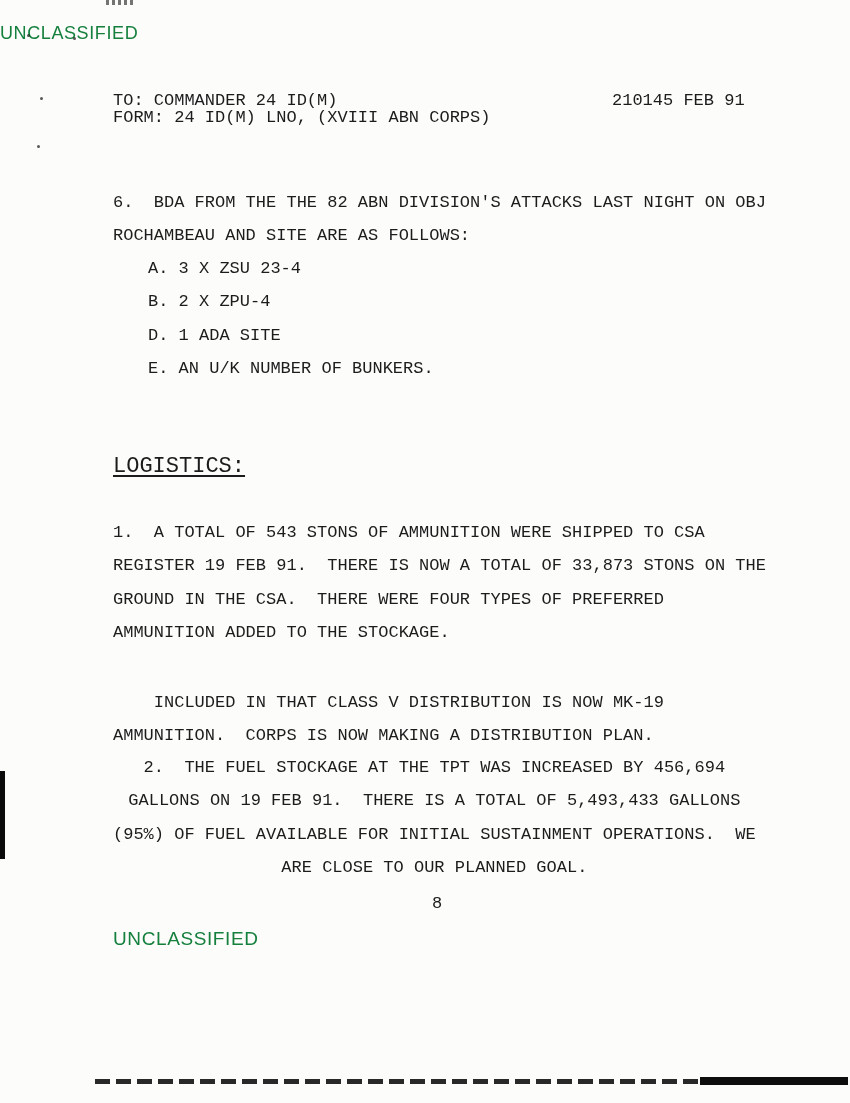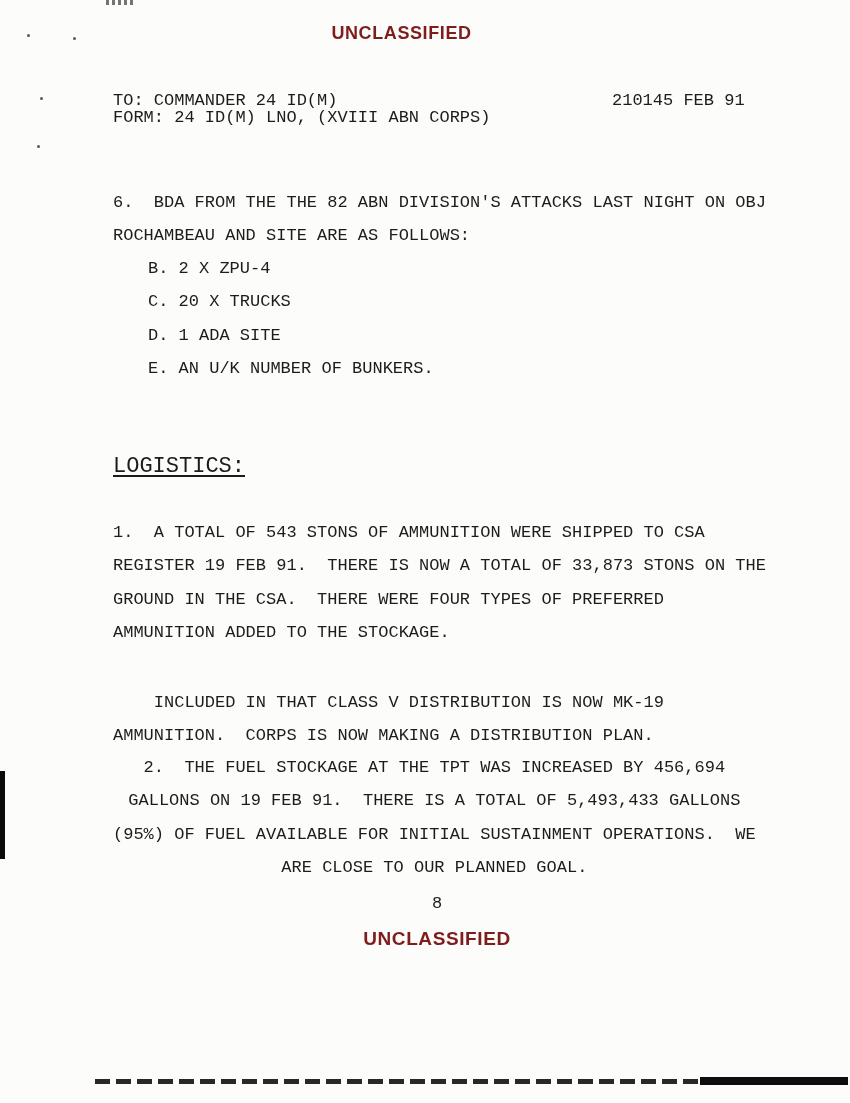--- a/index.html
+++ b/index.html
@@ -12,25 +12,24 @@
     width: 850px;
     height: 1103px;
     background: #fcfcfb;
     overflow: hidden;
     font-family: "Liberation Mono", "DejaVu Sans Mono", monospace;
     color: #1c1c1c;
   }
   .banner {
     position: absolute;
     font-family: "Liberation Sans", "DejaVu Sans", sans-serif;
-    font-weight: 700;
+    font-weight: 400;
     font-size: 18px;
     letter-spacing: 0.6px;
-    color: #7f1d1d;
-    text-align: center;
+    color: #15803d;
   }
   .banner-top { left: 0; width: 803px; top: 23px; }
   .banner-bottom { left: 113px; width: 648px; top: 928px; font-size: 19px; }
   .mono-line {
     white-space: pre;
     font-size: 17px;
   }
   .header-block {
     position: absolute;
     left: 113px;
@@ -111,22 +110,22 @@
     <div class="mono-line">FORM: 24 ID(M) LNO, (XVIII ABN CORPS)</div>
   </div>
   <div class="dtg mono-line">210145 FEB 91</div>
 
   <div class="para para-bda">
     <div class="mono-line">6.  BDA FROM THE THE 82 ABN DIVISION'S ATTACKS LAST NIGHT ON OBJ</div>
     <div class="mono-line">ROCHAMBEAU AND SITE ARE AS FOLLOWS:</div>
   </div>
 
   <div class="para list-bda">
+    <div class="mono-line">A. 3 X ZSU 23-4</div>
     <div class="mono-line">B. 2 X ZPU-4</div>
-    <div class="mono-line">C. 20 X TRUCKS</div>
     <div class="mono-line">D. 1 ADA SITE</div>
     <div class="mono-line">E. AN U/K NUMBER OF BUNKERS.</div>
   </div>
 
   <div class="heading-logistics mono-line">LOGISTICS:</div>
 
   <div class="para para-log1">
     <div class="mono-line">1.  A TOTAL OF 543 STONS OF AMMUNITION WERE SHIPPED TO CSA</div>
     <div class="mono-line">REGISTER 19 FEB 91.  THERE IS NOW A TOTAL OF 33,873 STONS ON THE</div>
     <div class="mono-line">GROUND IN THE CSA.  THERE WERE FOUR TYPES OF PREFERRED</div>

